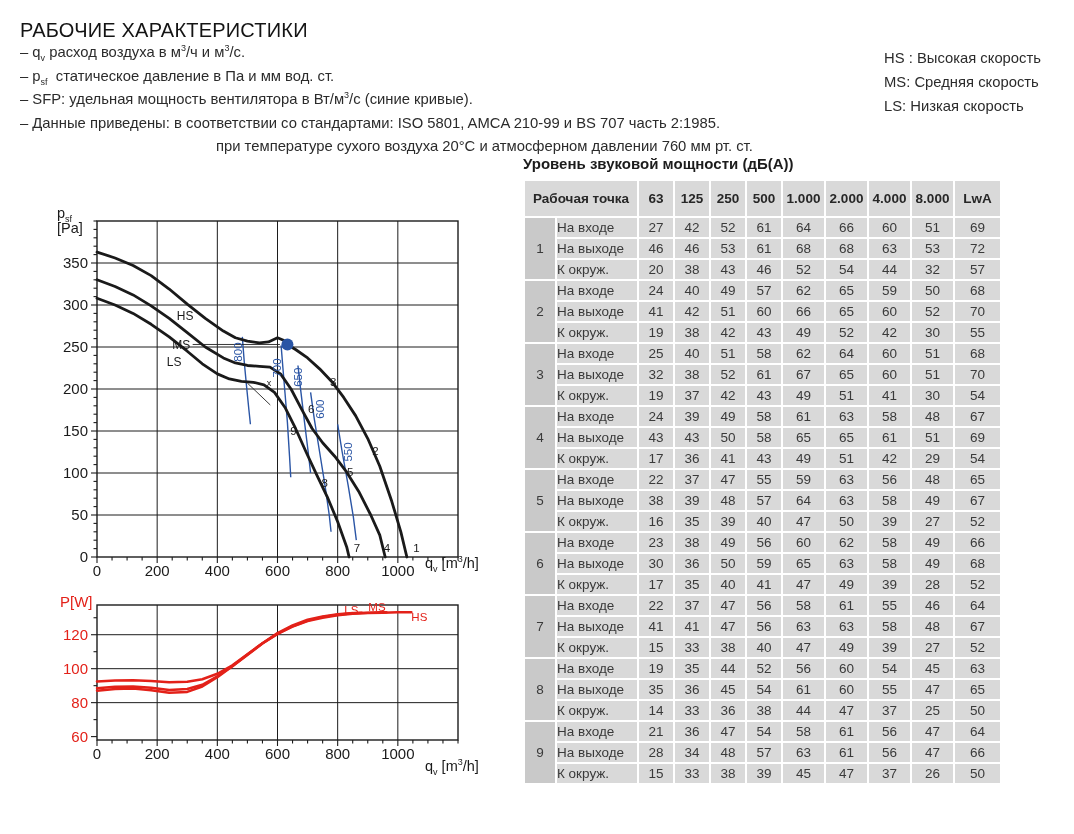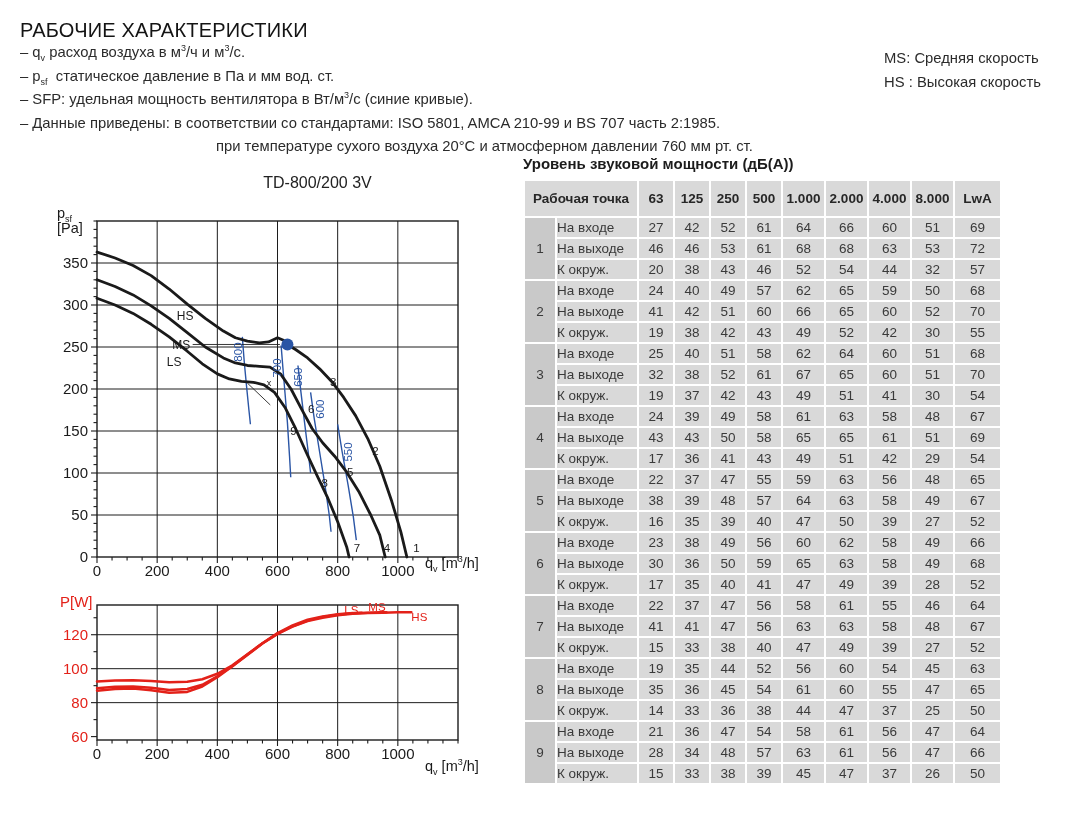--- a/index.html
+++ b/index.html
@@ -51,26 +51,26 @@
 
   <div class="spec-list">
     <div>– q<sub>v</sub> расход воздуха в м<sup>3</sup>/ч и м<sup>3</sup>/с.</div>
     <div>– p<sub>sf</sub>&nbsp; статическое давление в Па и мм вод. ст.</div>
     <div>– SFP: удельная мощность вентилятора в Вт/м<sup>3</sup>/с (синие кривые).</div>
     <div>– Данные приведены: в соответствии со стандартами: ISO 5801, AMCA 210-99 и BS 707 часть 2:1985.</div>
     <div class="spec-cont">при температуре сухого воздуха 20°С и атмосферном давлении 760 мм рт. ст.</div>
   </div>
 
   <div class="legend">
+    <div>HS : Высокая скорость</div>
     <div>MS: Средняя скорость</div>
-    <div>HS : Высокая скорость</div>
+    <div>LS: Низкая скорость</div>
   </div>
 
   <div class="charts">
-    <div class="chart1-title">TD-800/200 3V</div>
     <div class="axis-note" style="left:37px;top:34px;">p<sub>sf</sub><br>[Pa]</div>
     <svg id="svg1" width="500" height="392">
         <line x1="137.16666666666666" y1="21" x2="137.16666666666666" y2="357" class="grid"></line>
         <line x1="197.33333333333331" y1="21" x2="197.33333333333331" y2="357" class="grid"></line>
         <line x1="257.5" y1="21" x2="257.5" y2="357" class="grid"></line>
         <line x1="317.66666666666663" y1="21" x2="317.66666666666663" y2="357" class="grid"></line>
         <line x1="377.83333333333337" y1="21" x2="377.83333333333337" y2="357" class="grid"></line>
         <line x1="77" y1="315" x2="438" y2="315" class="grid"></line>
         <line x1="77" y1="273" x2="438" y2="273" class="grid"></line>
         <line x1="77" y1="231" x2="438" y2="231" class="grid"></line>

